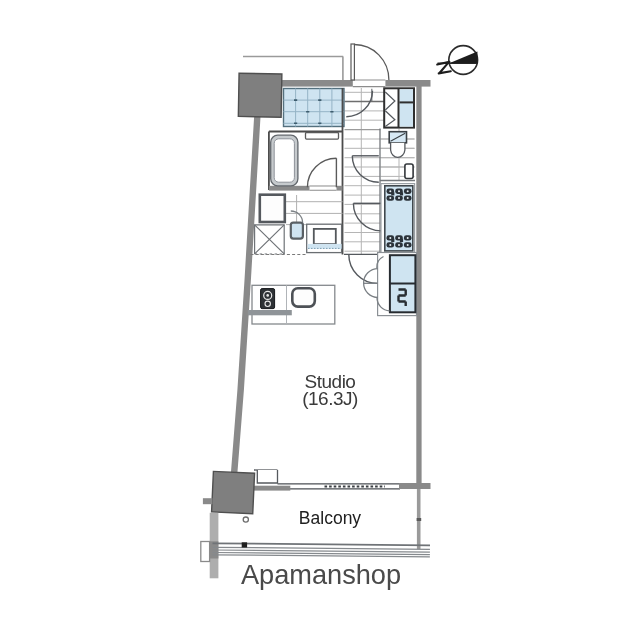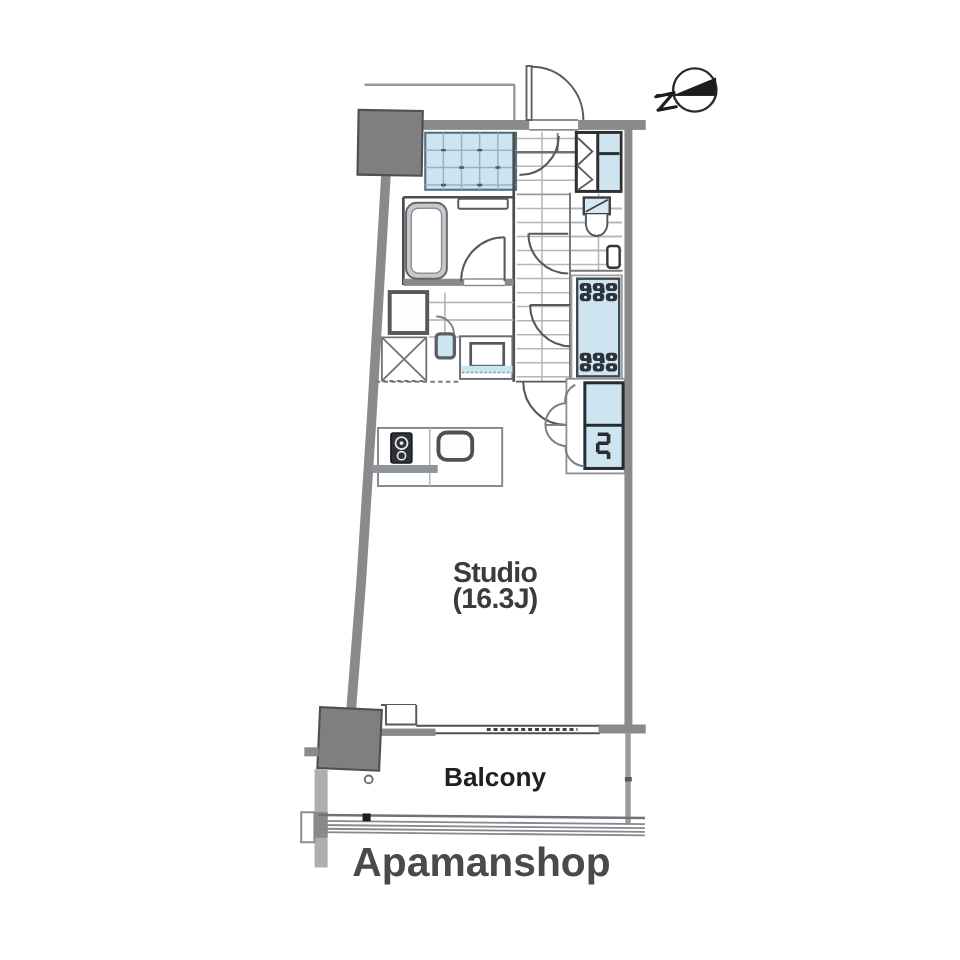--- a/index.html
+++ b/index.html
@@ -1,16 +1,16 @@
 <!DOCTYPE html>
 <html><head>
 <meta charset="utf-8">
 <style>
   html,body{margin:0;padding:0;background:#ffffff;}
-  .wrap{width:567px;height:640px;position:relative;overflow:hidden;font-weight:bold;}
+  .wrap{width:567px;height:640px;position:relative;overflow:hidden;}
   text{font-family:"Liberation Sans",sans-serif;}
 </style>
 </head>
 <body>
 <div class="wrap">
 <svg width="640" height="640" viewBox="0 0 640 640">
 <rect x="0" y="0" width="640" height="640" fill="#ffffff"></rect>
 
 <g stroke="#9a9a9a" stroke-width="1.6" fill="none">
   <path d="M243,56.5 L343.2,56.5 M342.9,56.5 L342.9,80"></path>

